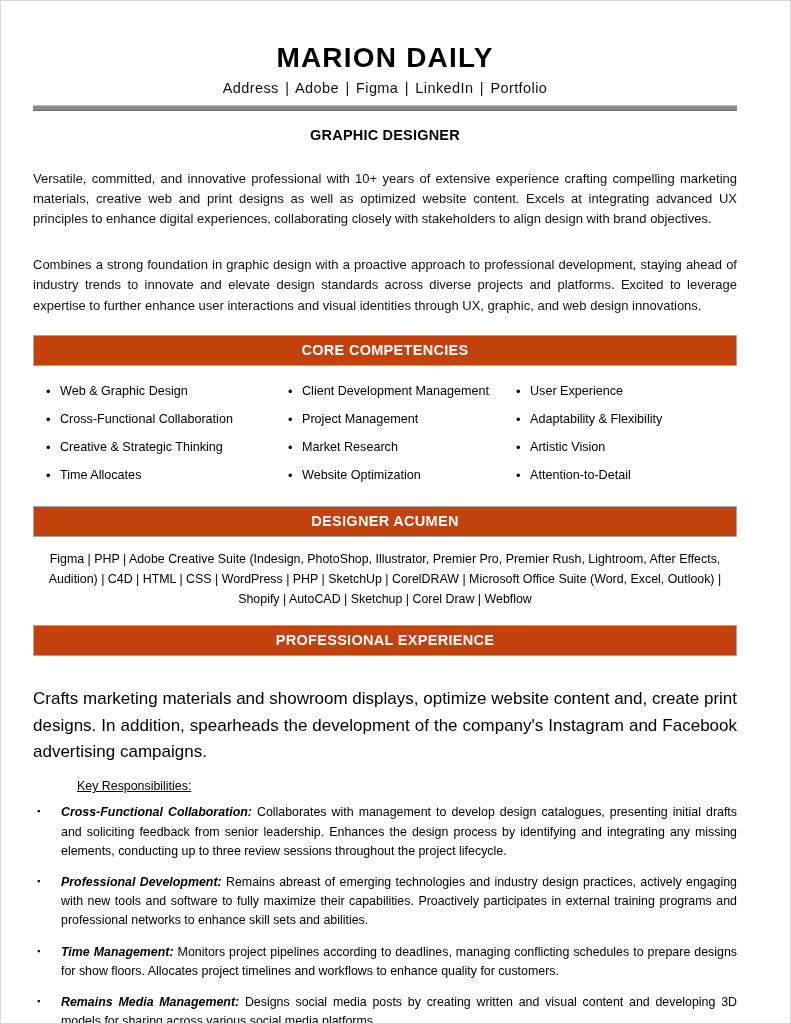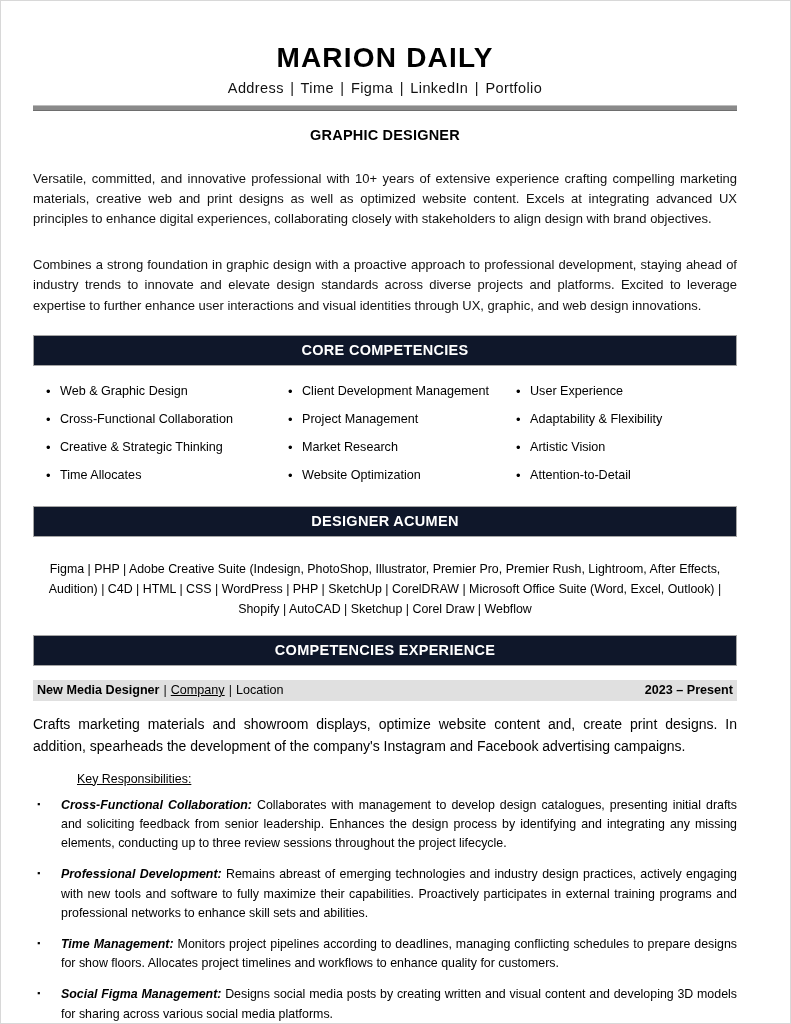--- a/index.html
+++ b/index.html
@@ -66,21 +66,21 @@
   .para {
     font-size: 13px;
     line-height: 1.55;
     text-align: justify;
     margin-top: 26px;
     color: #111;
   }
 
   
   .section-bar {
-    background: #0f172a;
+    background: #c2410c;
     color: #ffffff;
     text-align: center;
     font-size: 14.5px;
     font-weight: bold;
     letter-spacing: 0.3px;
     padding: 6px 0 7px 0;
     border: 1px solid #a5a5a5;
     box-sizing: border-box;
   }
   .sb-core   { margin-top: 19px; }
@@ -107,21 +107,21 @@
     text-align: left;
     padding-left: 13px;
     box-sizing: border-box;
     font-size: 13px;
     line-height: 1.2;
   }
   .comp-item .lbl { padding-left: 7px; }
 
   
   .tech-text {
-    margin-top: 22px;
+    margin-top: 12px;
     font-size: 12.4px;
     line-height: 1.62;
     text-align: center;
     padding: 0 4px;
   }
 
   
   .job-bar {
     margin-top: 14px;
     background: #e0e0e0;
@@ -133,24 +133,24 @@
     font-size: 12.6px;
   }
   .job-left { white-space: nowrap; }
   .job-title { font-weight: bold; }
   .job-pipe { padding: 0 4px; color: #111; }
   .job-company { text-decoration: underline; }
   .job-location { }
   .job-dates { font-weight: bold; white-space: nowrap; }
 
   .job-summary {
-    font-size: 14px;
+    font-size: 17px;
     line-height: 1.55;
     text-align: justify;
-    margin-top: 13px;
+    margin-top: 30px;
   }
   .key-resp {
     font-size: 12.4px;
     margin-top: 14px;
     text-decoration: underline;
     font-weight: normal;
     margin-left: 44px;
   }
   .bullets { margin-top: 10px; }
   .bullet {
@@ -180,21 +180,21 @@
 </head>
 <body>
 
 <div id="page">
   <div class="sheet">
 
     <div class="name">MARION DAILY</div>
     <div class="contact">
       <span>Address</span>
       <span class="sep">|</span>
-      <span>Time</span>
+      <span>Adobe</span>
       <span class="sep">|</span>
       <span>Figma</span>
       <span class="sep">|</span>
       <span>LinkedIn</span>
       <span class="sep">|</span>
       <span>Portfolio</span>
     </div>
     <div class="headrule"></div>
 
     <div class="target-title">GRAPHIC DESIGNER</div>
@@ -252,45 +252,39 @@
       </div>
       <div class="comp-item">
         <span class="dot">•</span>
         <span class="lbl">Attention-to-Detail</span>
       </div>
     </div>
 
     <div class="section-bar sb-tech">DESIGNER ACUMEN</div>
     <div class="tech-text">Figma | PHP | Adobe Creative Suite (Indesign, PhotoShop, Illustrator, Premier Pro, Premier Rush, Lightroom, After Effects, Audition) | C4D | HTML | CSS | WordPress | PHP | SketchUp | CorelDRAW | Microsoft Office Suite (Word, Excel, Outlook) | Shopify | AutoCAD | Sketchup | Corel Draw | Webflow</div>
 
-    <div class="section-bar sb-exp">COMPETENCIES EXPERIENCE</div>
-
-    <div class="job-bar">
-      <div class="job-left">
-        <span class="job-title">New Media Designer</span><span class="job-pipe">|</span><span class="job-company">Company</span><span class="job-pipe">|</span><span class="job-location">Location</span>
-      </div>
-      <div class="job-dates">2023 – Present</div>
-    </div>
+    <div class="section-bar sb-exp">PROFESSIONAL EXPERIENCE</div>
+
     <div class="job-summary">Crafts marketing materials and showroom displays, optimize website content and, create print designs. In addition, spearheads the development of the company's Instagram and Facebook advertising campaigns.</div>
     <div class="key-resp">Key Responsibilities:</div>
 
     <div class="bullets">
       <div class="bullet">
         <span class="sq">▪</span>
         <span class="btxt"><span class="bterm">Cross-Functional Collaboration:</span><span> Collaborates with management to develop design catalogues, presenting initial drafts and soliciting feedback from senior leadership. Enhances the design process by identifying and integrating any missing elements, conducting up to three review sessions throughout the project lifecycle.</span></span>
       </div>
       <div class="bullet">
         <span class="sq">▪</span>
         <span class="btxt"><span class="bterm">Professional Development:</span><span> Remains abreast of emerging technologies and industry design practices, actively engaging with new tools and software to fully maximize their capabilities. Proactively participates in external training programs and professional networks to enhance skill sets and abilities.</span></span>
       </div>
       <div class="bullet">
         <span class="sq">▪</span>
         <span class="btxt"><span class="bterm">Time Management:</span><span> Monitors project pipelines according to deadlines, managing conflicting schedules to prepare designs for show floors. Allocates project timelines and workflows to enhance quality for customers.</span></span>
       </div>
       <div class="bullet">
         <span class="sq">▪</span>
-        <span class="btxt"><span class="bterm">Social Figma Management:</span><span> Designs social media posts by creating written and visual content and developing 3D models for sharing across various social media platforms.</span></span>
+        <span class="btxt"><span class="bterm">Remains Media Management:</span><span> Designs social media posts by creating written and visual content and developing 3D models for sharing across various social media platforms.</span></span>
       </div>
     </div>
 
 
   </div>
 </div>
 
 </body></html>

